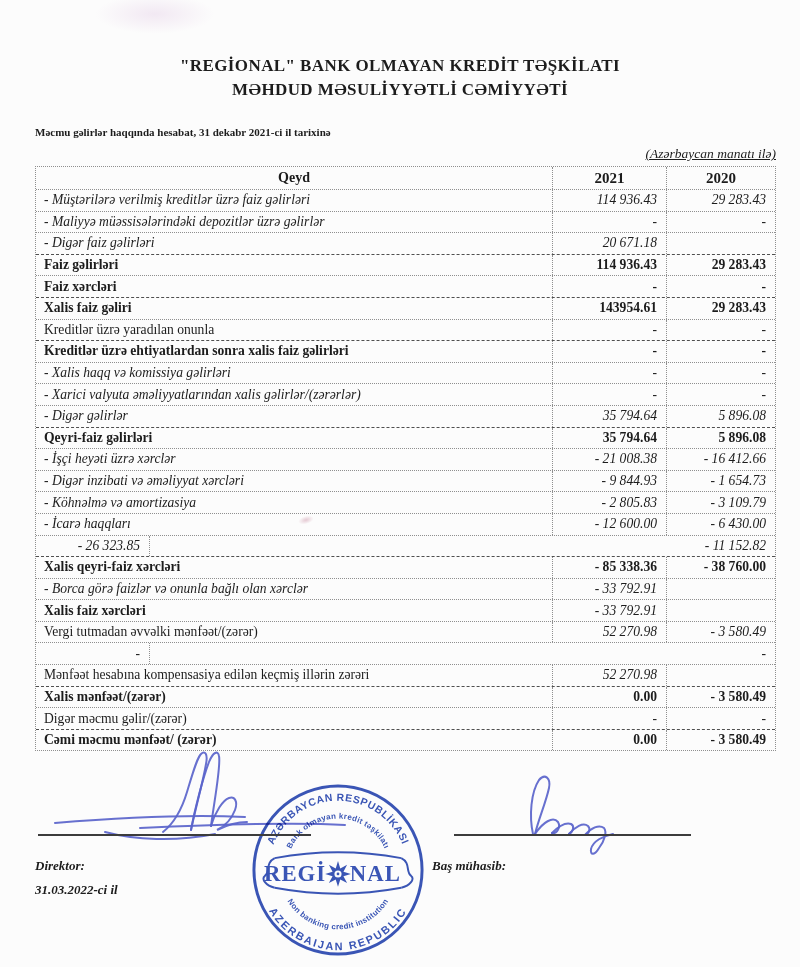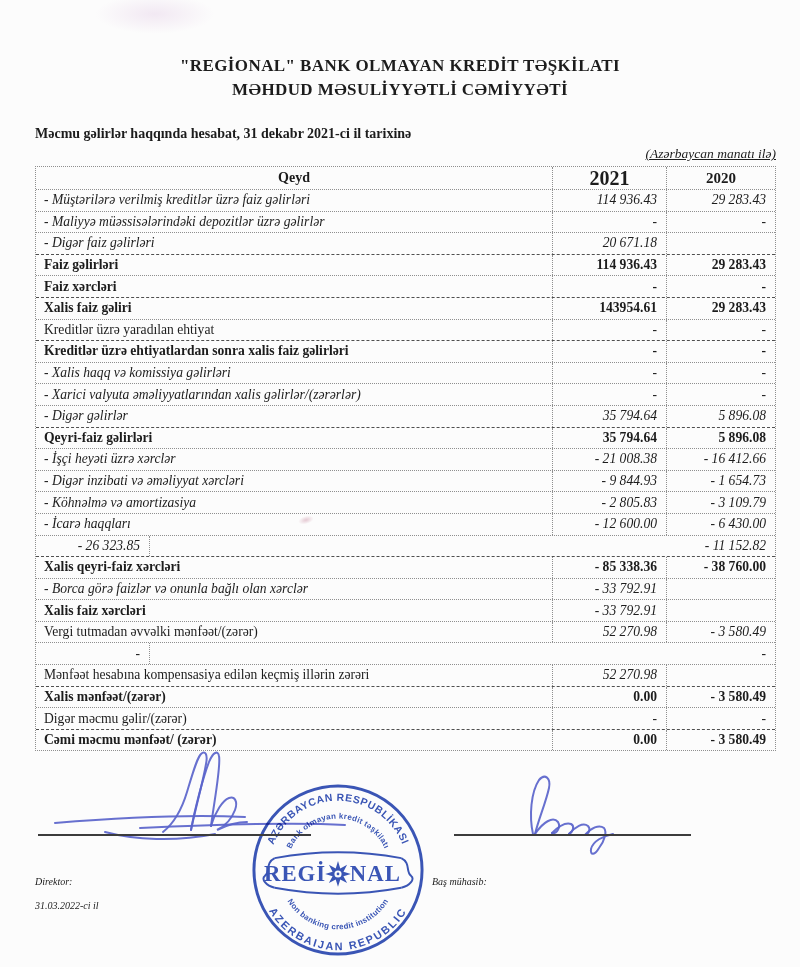--- a/index.html
+++ b/index.html
@@ -16,43 +16,43 @@
   }
   .speck {
     position:absolute; left:298px; top:516px; width:16px; height:8px;
     background:radial-gradient(ellipse at center, rgba(205,150,170,.5), rgba(205,150,170,0) 70%);
     transform:rotate(-15deg);
   }
   .company { position:absolute; left:0; width:800px; text-align:center;
     font-weight:bold; font-size:17px; letter-spacing:.4px; }
   .company.l1 { top:56px; }
   .company.l2 { top:80px; }
-  .report-title { position:absolute; left:35px; top:126px; font-weight:bold; font-size:14px; }
+  .report-title { position:absolute; left:35px; top:126px; font-weight:bold; font-size:11px; }
   .currency-note { position:absolute; left:35px; top:146px; width:741px;
     text-align:right; font-style:italic; font-size:13.5px;text-decoration:underline; }
 
   .tbl { position:absolute; left:35px; top:166px; width:741px;
     border:1px dotted #8f8f8f; font-size:13.6px; box-sizing:border-box; }
   .hdr { display:flex; height:22px; font-weight:bold; }
   .cell { display:flex; align-items:center; box-sizing:border-box; overflow:hidden; white-space:nowrap; }
   .h-lab { flex:0 0 517px; justify-content:center; font-size:14px; border-right:1px dotted #8f8f8f; }
-  .h-y1 { flex:0 0 114px; justify-content:center; font-size:20px; border-right:1px dotted #8f8f8f; }
+  .h-y1 { flex:0 0 114px; justify-content:center; font-size:15px; border-right:1px dotted #8f8f8f; }
   .h-y2 { flex:1; justify-content:center; font-size:15px; }
   .row { display:flex; height:20.6px; border-top:1px dotted #8f8f8f; }
   .row.strong { border-top:1.5px dashed #4f4f4f; }
   .lab { flex:0 0 517px; padding-left:8px; border-right:1px dotted #8f8f8f; }
   .v1 { flex:0 0 114px; justify-content:flex-end; padding-right:9px; border-right:1px dotted #8f8f8f; }
   .v2 { flex:1; justify-content:flex-end; padding-right:9px; }
   .s-italic { font-style:italic; }
   .s-bold { font-weight:bold; }
 
   .sig-line { position:absolute; height:2px; background:#3c3c3c; top:834px; }
   .sig-line.left { left:38px; width:273px; }
   .sig-line.right { left:454px; width:237px; }
-  .foot-label { position:absolute; font-weight:normal; font-style:italic; font-size:10px;margin-top:18px; }
+  .foot-label { position:absolute; font-weight:bold; font-style:italic; font-size:13px; }
   .lbl-director { left:35px; top:858px; }
   .lbl-date { left:35px; top:882px; }
   .lbl-accountant { left:432px; top:858px; }
 
   svg.sig { position:absolute; }
   svg.sig path { fill:none; stroke:#5a64cb; stroke-width:2; stroke-linecap:round; opacity:.92; }
   .sig-left-svg { left:45px; top:748px; }
   .sig-right-svg { left:505px; top:772px; }
   .stamp-svg { position:absolute; left:249px; top:781px; opacity:.93; mix-blend-mode:multiply; }
   .stamp-svg * { font-family:"Liberation Sans","DejaVu Sans",sans-serif; }
@@ -105,21 +105,21 @@
           <div class="cell lab s-bold">Faiz xərcləri</div>
           <div class="cell v1 s-bold">-</div>
           <div class="cell v2 s-bold">-</div>
         </div>
         <div class="row strong">
           <div class="cell lab s-bold">Xalis faiz gəliri</div>
           <div class="cell v1 s-bold">143954.61</div>
           <div class="cell v2 s-bold">29 283.43</div>
         </div>
         <div class="row">
-          <div class="cell lab s-regular">Kreditlər üzrə yaradılan ehtiyat</div>
+          <div class="cell lab s-regular">Kreditlər üzrə yaradılan onunla</div>
           <div class="cell v1 s-regular">-</div>
           <div class="cell v2 s-regular">-</div>
         </div>
         <div class="row strong">
           <div class="cell lab s-bold">Kreditlər üzrə ehtiyatlardan sonra xalis faiz gəlirləri</div>
           <div class="cell v1 s-bold">-</div>
           <div class="cell v2 s-bold">-</div>
         </div>
         <div class="row">
           <div class="cell lab s-italic">- Xalis haqq və komissiya gəlirləri</div>

